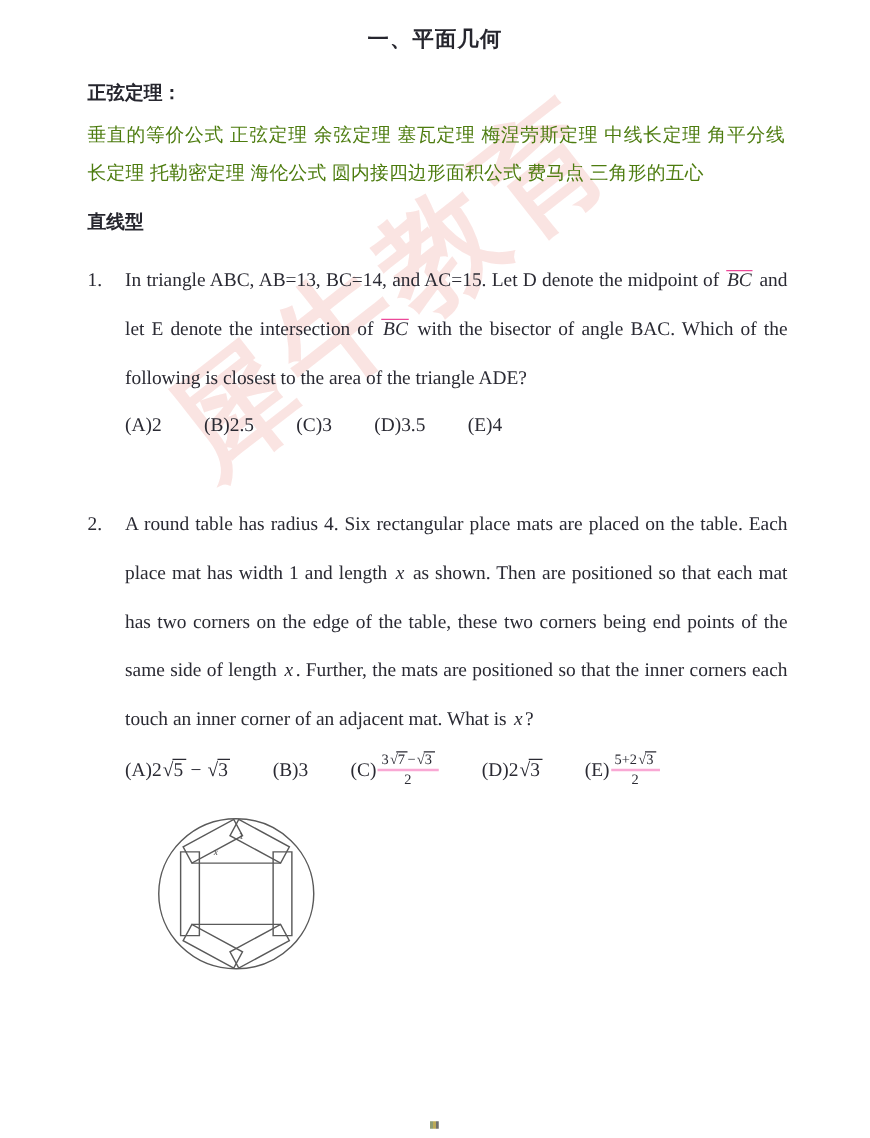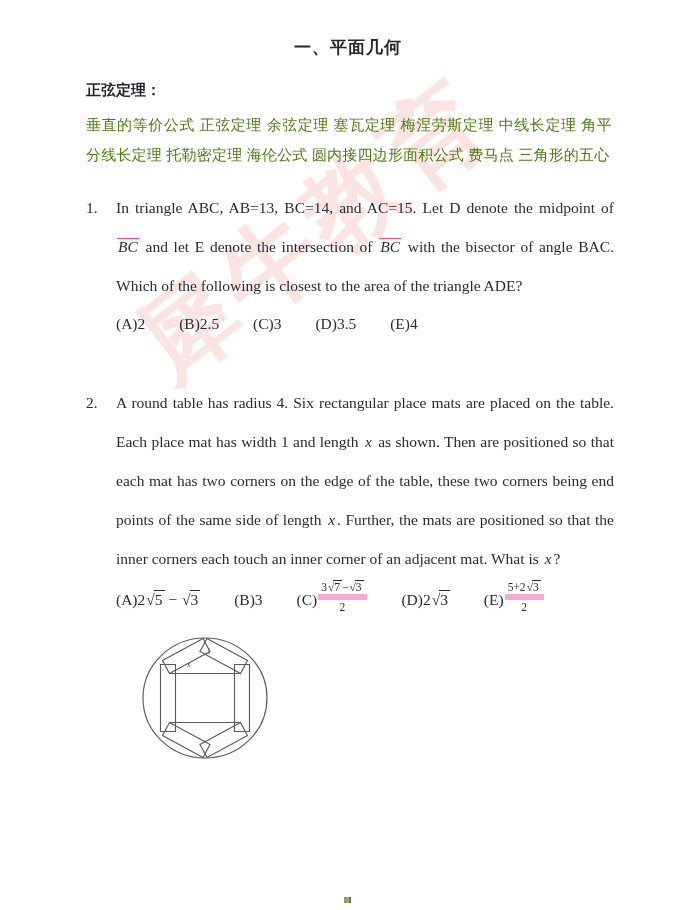--- a/index.html
+++ b/index.html
@@ -39,21 +39,21 @@
     line-height: 1.02;
     color: #fae3e1;
     white-space: nowrap;
     opacity: 0.95;
   }
 
   
   #page {
     position: relative;
     z-index: 2;
-    padding: 16px;
+    padding: 0;
   }
 
   .doc-title {
     text-align: center;
     font-family: "Liberation Sans", sans-serif;
     font-weight: 700;
     font-size: 17px;
     letter-spacing: 1px;
     color: #26262e;
     margin: 0;
@@ -139,21 +139,21 @@
 
   
   .frac {
     display: inline-block;
     vertical-align: -0.55em;
     text-align: center;
     font-size: 11.5px;
     line-height: 1.25;
     margin: 0 1px;
   }
-  .frac .num { display: block; border-bottom: 6px solid #f9a8d4; padding: 0 3px; }
+  .frac .num { display: block; border-bottom: 2px solid #f9a8d4; padding: 0 3px; }
   .frac .den { display: block; padding: 0 3px; }
 
   .rad {
     display: inline-block;
     position: relative;
     padding-left: 1px;
   }
   .rad > .radicand {
     border-top: 1px solid #2a2a33;
     padding: 0 2px 0 1px;
@@ -186,20 +186,21 @@
 </div>
 
 <div id="page">
 
   <h1 class="doc-title">一、平面几何</h1>
 
   <h2 class="section-head">正弦定理：</h2>
 
   <p class="formula-list">垂直的等价公式 正弦定理 余弦定理 塞瓦定理 梅涅劳斯定理 中线长定理 角平分线长定理 托勒密定理 海伦公式 圆内接四边形面积公式 费马点 三角形的五心</p>
 
+  <h3 class="subsection-head">直线型</h3>
 
   <div class="problem">
     <span class="problem-number">1.</span>
     <div class="problem-body">
       <span>In triangle ABC, AB=13, BC=14, and AC=15. Let D denote the midpoint of </span><span class="overline">BC</span><span> and let E denote the intersection of </span><span class="overline">BC</span><span> with the bisector of angle BAC. Which of the following is closest to the area of the triangle ADE?</span>
     </div>
   </div>
 
   <div class="choices">
     <span class="choice"><span>(A)</span><span>2</span></span>

